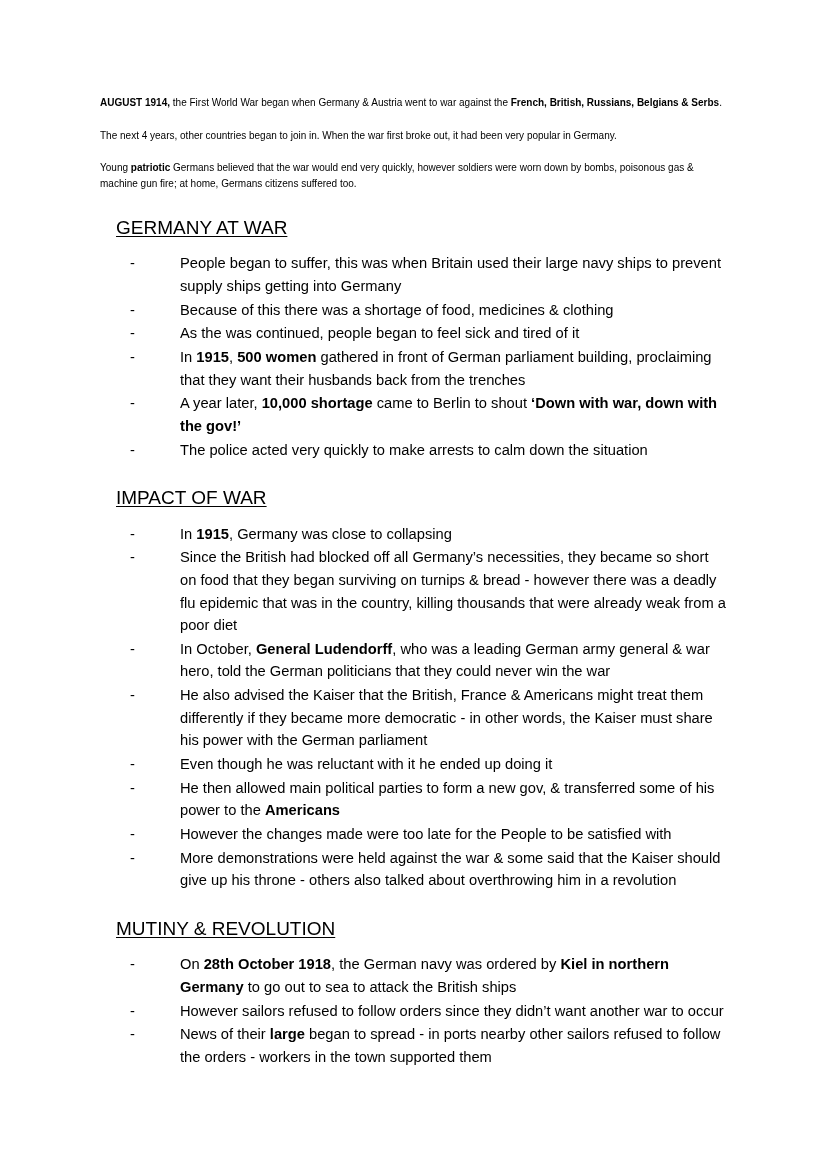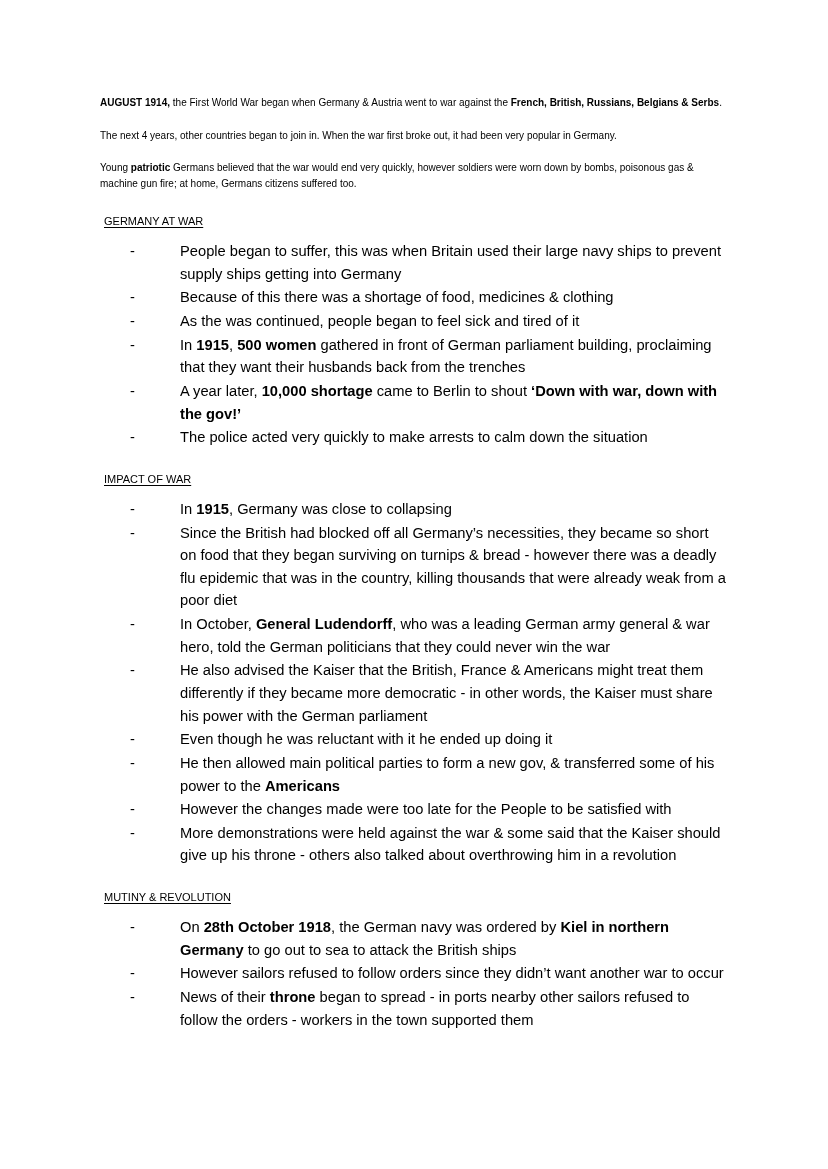--- a/index.html
+++ b/index.html
@@ -24,23 +24,23 @@
   .para {
     font-size: 10px;
     line-height: 1.55;
     margin: 0 0 17px 0;
     text-align: left;
   }
   b, .b {
     font-weight: bold;
   }
   .section-heading {
-    font-size: 11px;
+    font-size: 19px;
     line-height: 1.55;
-    margin: 22px 0 10px 4px;
+    margin: 22px 0 10px 16px;
     text-decoration: underline;
     text-underline-offset: 2px;
   }
   ul.bullets {
     list-style: none;
     margin: 0 0 6px 0;
     padding: 0 0 0 30px;
   }
   ul.bullets li {
     position: relative;
@@ -80,16 +80,16 @@
         <li><span class="dash">-</span><span>He also advised the Kaiser that the British, France &amp; Americans might treat them differently if they became more democratic - in other words, the Kaiser must share his power with the German parliament</span></li>
         <li><span class="dash">-</span><span>Even though he was reluctant with it he ended up doing it</span></li>
         <li><span class="dash">-</span><span>He then allowed main political parties to form a new gov, &amp; transferred some of his power to the <b>Americans</b></span></li>
         <li><span class="dash">-</span><span>However the changes made were too late for the People to be satisfied with</span></li>
         <li><span class="dash">-</span><span>More demonstrations were held against the war &amp; some said that the Kaiser should give up his throne  - others also talked about overthrowing him in a revolution</span></li>
       </ul>
       <div class="section-heading">MUTINY &amp; REVOLUTION</div>
       <ul class="bullets">
         <li><span class="dash">-</span><span>On <b>28th October 1918</b>, the German navy was ordered by <b>Kiel in northern Germany</b> to go out to sea to attack the British ships</span></li>
         <li><span class="dash">-</span><span>However sailors refused to follow orders since they didn’t want another war to occur</span></li>
-        <li><span class="dash">-</span><span>News of their <b>throne</b> began to spread - in ports nearby other sailors refused to follow the orders - workers in the town supported them</span></li>
+        <li><span class="dash">-</span><span>News of their <b>large</b> began to spread - in ports nearby other sailors refused to follow the orders - workers in the town supported them</span></li>
       </ul>
     </div>
 </div>
 
 </body></html>

